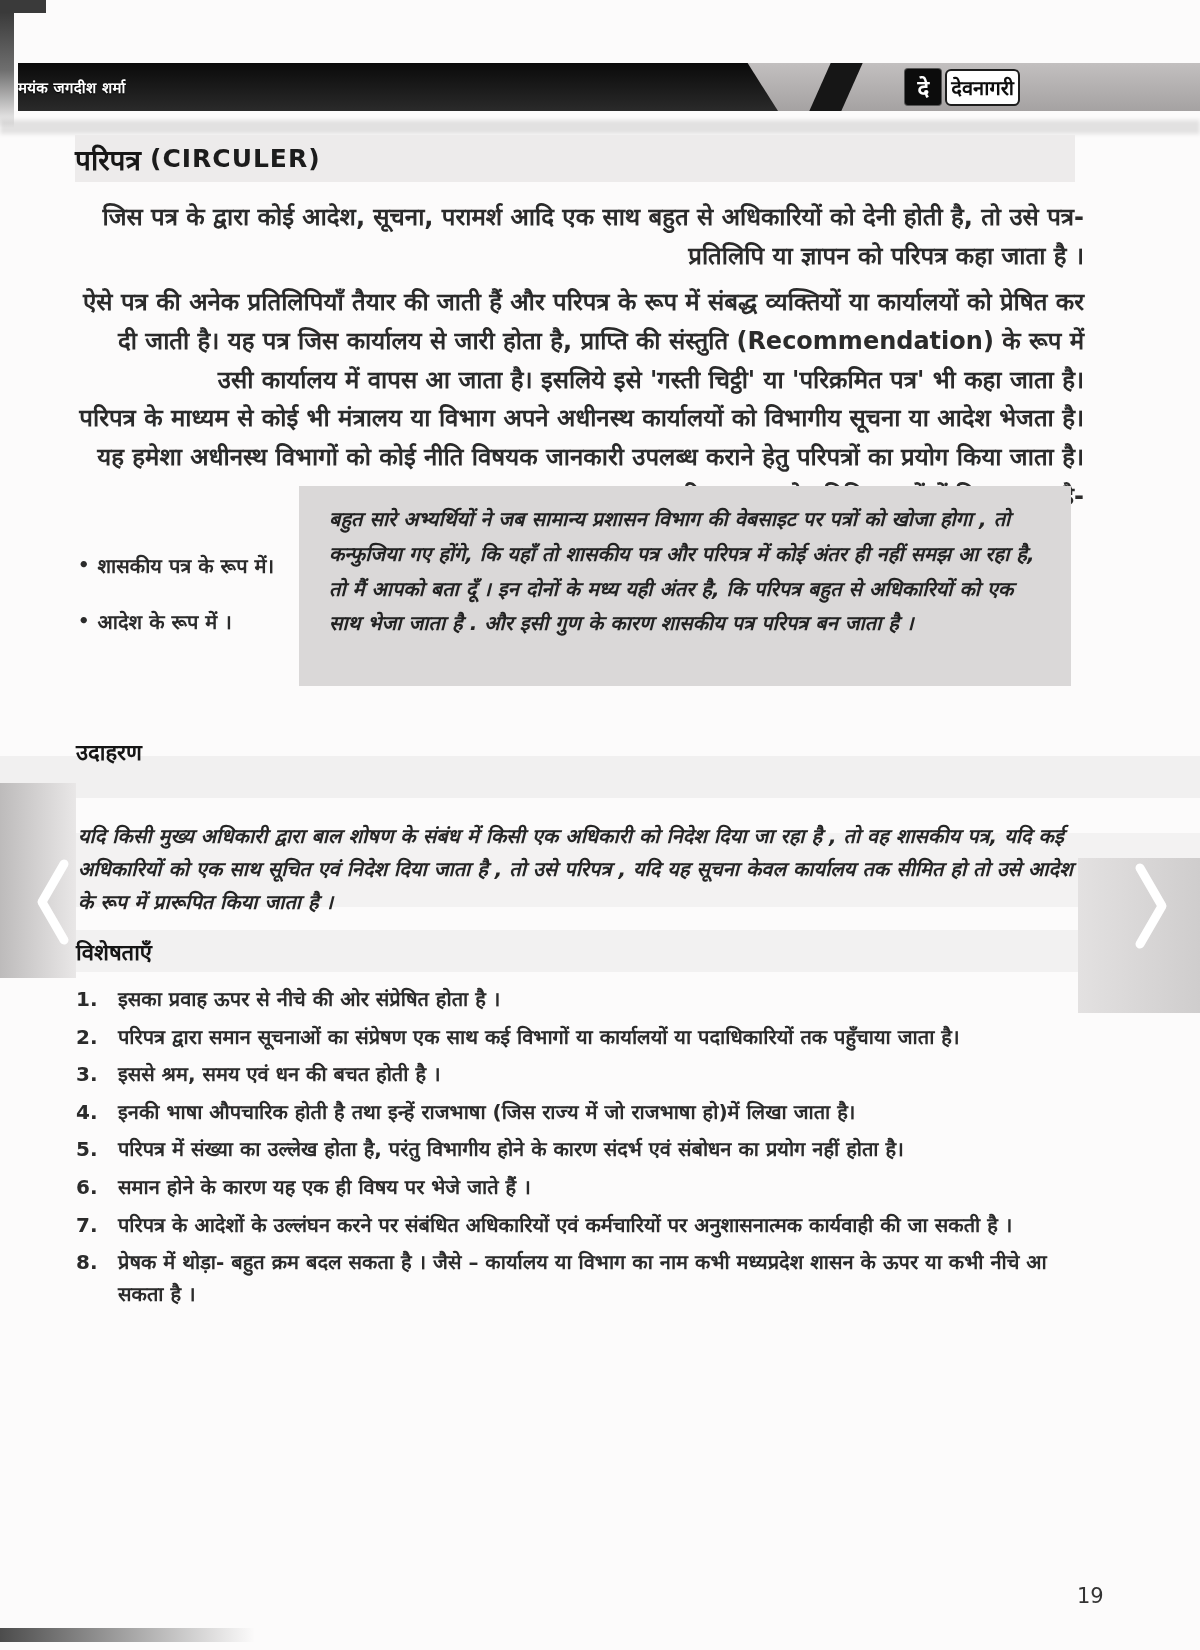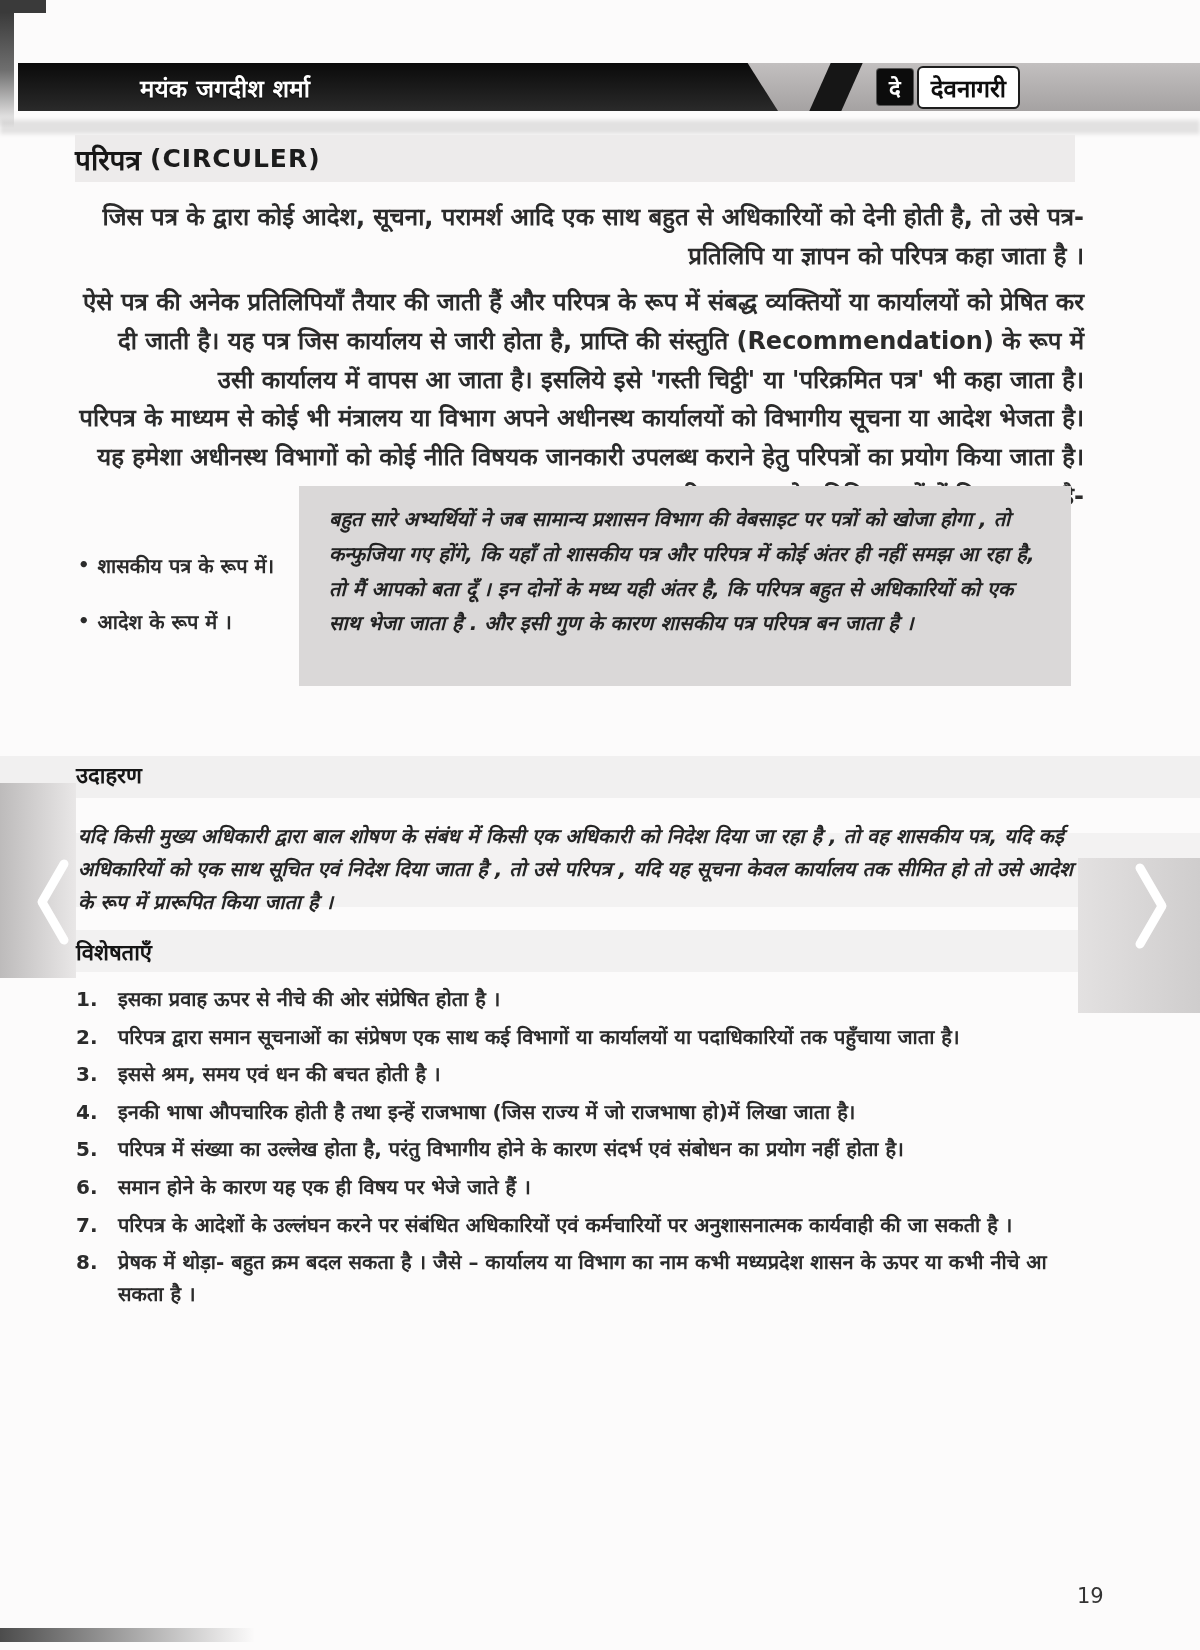--- a/index.html
+++ b/index.html
@@ -27,31 +27,31 @@
   .bottom-smudge { position:absolute; left:0; top:1628px; width:255px; height:14px;
     background:linear-gradient(to right,#4c4c4c,rgba(255,255,255,0)); }
 
   
   .header-bar { position:absolute; top:63px; left:18px; width:1182px; height:48px;
     background:linear-gradient(to bottom,#c2bfbf,#a5a2a2); }
   .header-black { position:absolute; left:0; top:0; width:760px; height:48px;
     background:linear-gradient(to bottom,#0a0a0a,#2a2a2a);
     clip-path:polygon(0 0, 96% 0, 100% 100%, 0 100%);
     display:flex; align-items:center; }
-  .header-author { color:#ffffff; font-size:24px; font-weight:bold; padding-left:122px;
+  .header-author { color:#ffffff; font-size:15px; font-weight:bold; 
     letter-spacing:0.3px; text-shadow:0 1px 1px #000; }
   .header-slash { position:absolute; left:802px; top:0; width:32px; height:48px;
     background:#161616; transform:skewX(-24deg); }
   .header-logo { position:absolute; right:180px; top:6px; height:36px;
     display:flex; align-items:center; gap:4px; }
   .logo-square { width:36px; height:36px; background:#0c0c0c; color:#fff;
     display:flex; align-items:center; justify-content:center;
     font-size:22px; font-weight:bold; border-radius:3px; box-shadow:0 0 0 1px #555; }
   .logo-box { background:#fff; border:2px solid #1d1d1d; border-radius:6px;
-    padding:3px 12px; font-size:24px; font-weight:bold; color:#0e0e0e; }
+    padding:3px 4px; font-size:20px; font-weight:bold; color:#0e0e0e; }
 
   
   .title-band { position:absolute; top:135px; left:75px; width:1000px; height:47px;
     background:#edebeb; display:flex; align-items:center; justify-content:flex-start; gap:9px; }
   .title-hindi { font-size:28px; font-weight:800; color:#171717; }
   .title-latin { font-size:25px; font-weight:600; color:#1c1c1c; letter-spacing:1px; }
 
   
   .para { position:absolute; left:76px; width:1008px; font-size:24px; font-weight:700;
     line-height:1.62; color:#2b2b2b;text-align:right; }
@@ -63,21 +63,21 @@
     font-size:20px; font-weight:700; }
   .bullet-item { display:flex; gap:8px; line-height:1.4; }
   .bullet-item + .bullet-item { margin-top:28px; }
   .bullet-dot { font-size:18px; }
 
   .note-box { position:absolute; left:299px; top:486px; width:772px; min-height:200px;
     background:#dad8d8; padding:16px 26px 18px 30px;
     font-size:20px; font-weight:700; font-style:italic; line-height:1.74; color:#222; }
 
   .section-heading { position:absolute; left:76px; font-size:22px; font-weight:800; color:#151515; }
-  .heading-udaharan { top:759px; }
+  .heading-udaharan { top:736px; }
   .heading-visheshta { top:936px; }
 
   .example-para { position:absolute; left:78px; top:820px; width:1004px;
     font-size:20px; font-weight:600; font-style:italic; line-height:1.65; color:#252525; }
   .example-bold { font-weight:800;margin-top:42px; }
 
   .feature-list { position:absolute; left:76px; top:984px; width:1014px; }
   .feature-item { display:flex; gap:12px; font-size:20px; font-weight:700;
     line-height:1.58; margin-bottom:6px; color:#2b2b2b; }
   .feature-num { width:30px; flex:0 0 30px; }

